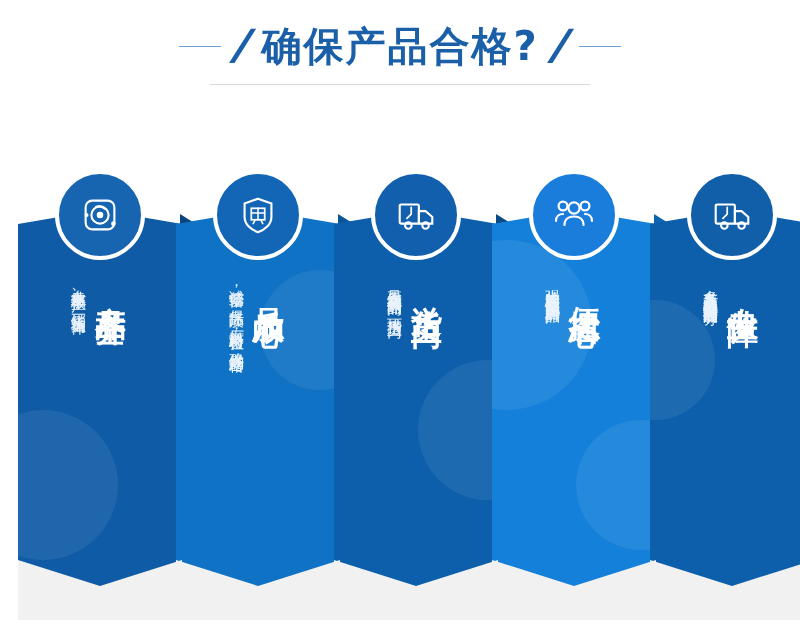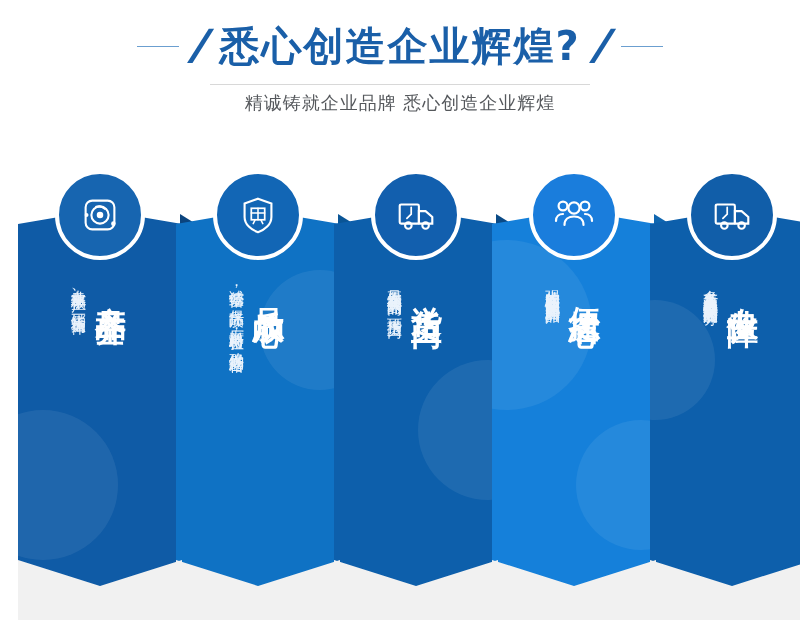--- a/index.html
+++ b/index.html
@@ -103,26 +103,25 @@
 </style>
 </head>
 <body>
 
 <div id="page">
 
   <div class="header">
     <div class="title-row">
       <span class="rule left" style="background: rgb(107, 159, 208);"></span>
       <span class="slash" style="color: rgb(26, 95, 168);">/</span>
-      <span class="main-title" style="color: rgb(26, 95, 168);">悉心创造企业辉煌?</span>
+      <span class="main-title" style="color: rgb(26, 95, 168);">确保产品合格?</span>
       <span class="slash" style="color: rgb(26, 95, 168);">/</span>
       <span class="rule right" style="background: rgb(107, 159, 208);"></span>
     </div>
     <div class="sub-divider"></div>
-    <div class="subtitle" style="color: rgb(85, 88, 92);">精诚铸就企业品牌 悉心创造企业辉煌</div>
   </div>
 
   <div class="panels">
 
     <div class="panel" style="left:18px;">
       <div class="fold" style="background: rgb(11, 68, 126);"></div>
       <div class="face" style="background: rgb(15, 91, 166);">
         <div class="deco" style="width:150px;height:150px;left:-50px;top:200px;"></div>
       </div>
       <div class="bubble" style="background: rgb(23, 101, 176);">

